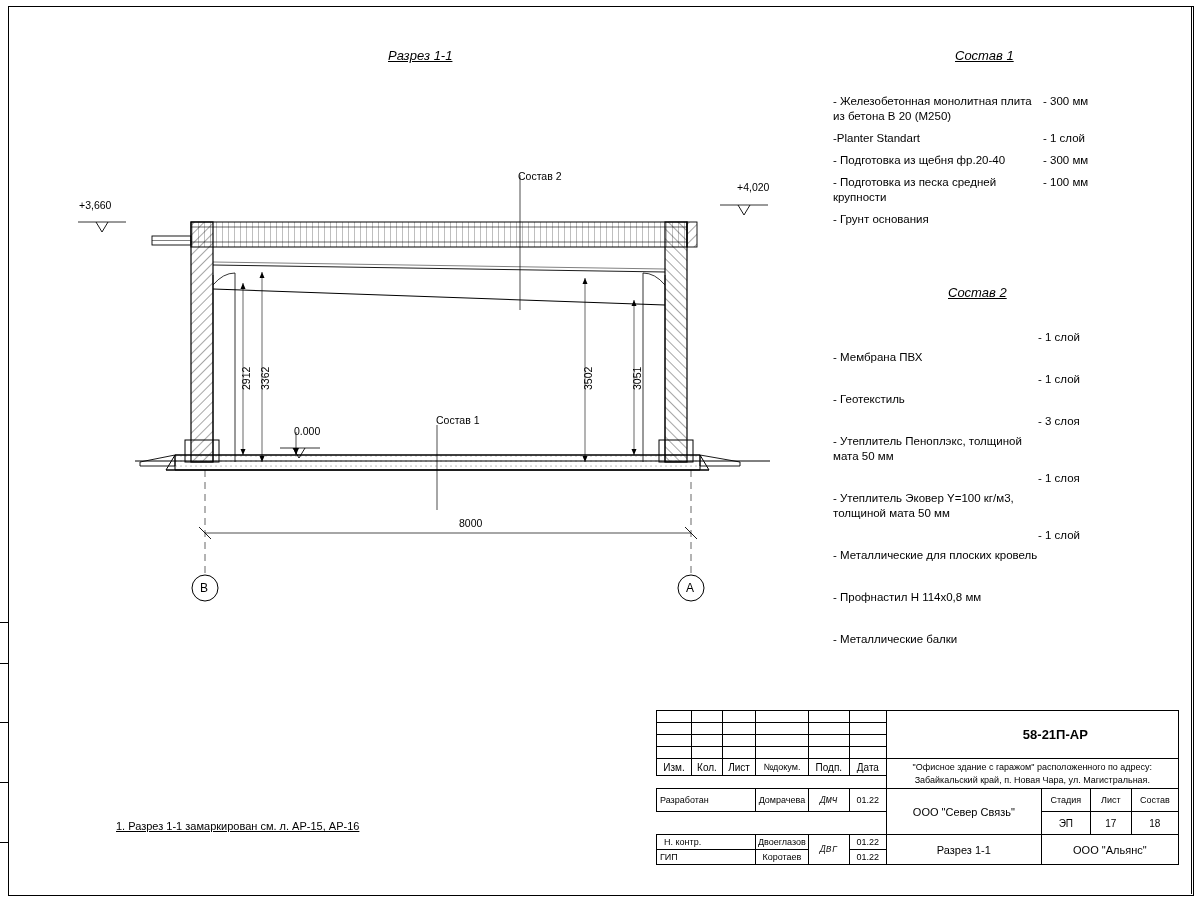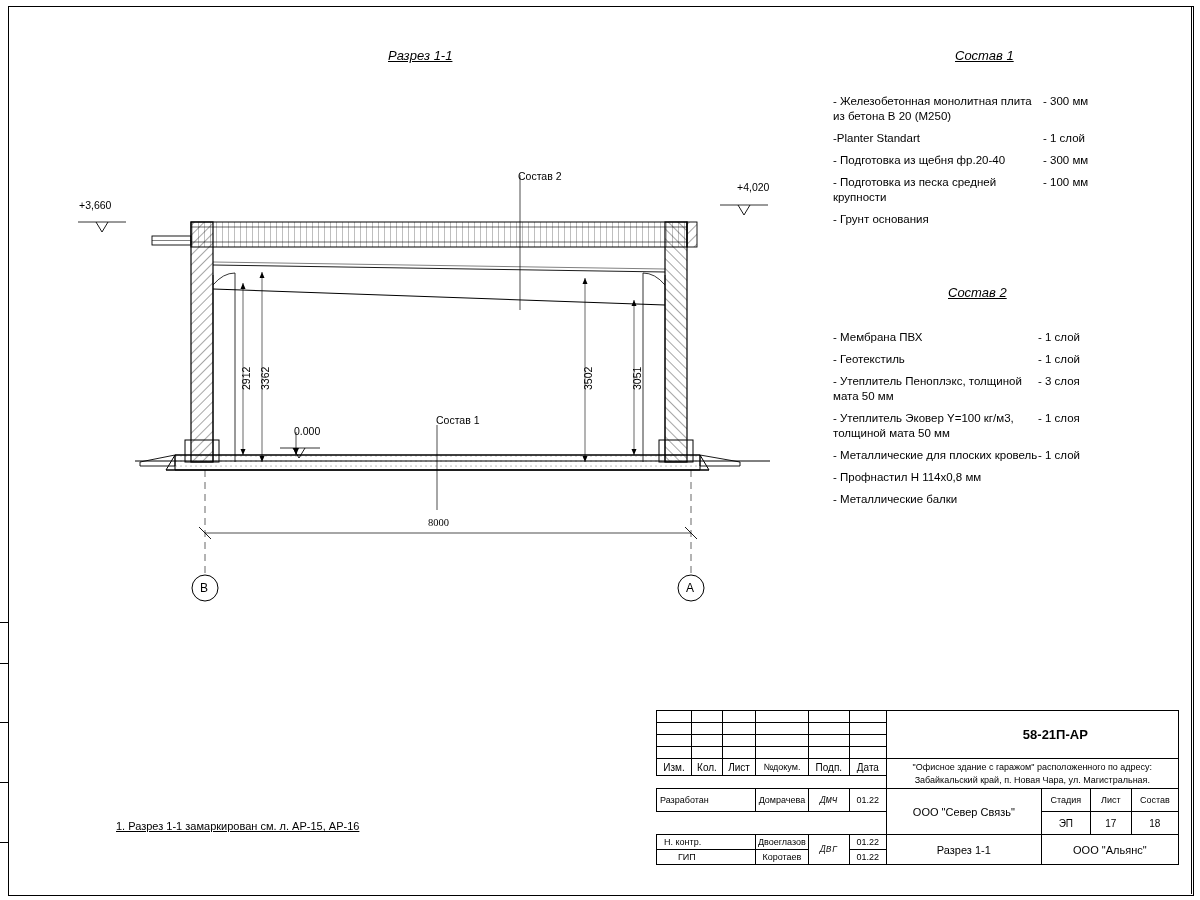--- a/index.html
+++ b/index.html
@@ -26,21 +26,21 @@
   #title-sostav1{left:955px;top:48px;font-size:13px;font-style:italic;text-decoration:underline;}
   #title-sostav2{left:948px;top:285px;font-size:13px;font-style:italic;text-decoration:underline;}
 
   
   .spec{position:absolute;font-size:11.5px;}
   .spec .row{position:relative;margin-bottom:7px;}
   .spec .txt{display:inline-block;width:210px;vertical-align:top;line-height:1.3;}
   .spec .val{display:inline-block;vertical-align:top;line-height:1.3;}
   #spec1{left:833px;top:94px;}
   #spec2{left:833px;top:330px;}
-  #spec2 .txt{width:205px;}
+  #spec2 .txt{width:205px;margin-top:20px;}
 
   
   .dwg{position:absolute;left:0;top:0;width:1200px;height:900px;pointer-events:none;}
 
   
   #note-line{left:116px;top:820px;font-size:11px;text-decoration:underline;}
 
   
   .tb{position:absolute;left:656px;top:710px;width:536px;height:182px;font-size:10px;}
   .tb table{border-collapse:collapse;}
@@ -208,21 +208,21 @@
     <circle cx="205" cy="588" r="13" fill="#fff" stroke="#000" stroke-width="1"></circle>
     <circle cx="691" cy="588" r="13" fill="#fff" stroke="#000" stroke-width="1"></circle>
   </svg>
 
   <div class="label-leader" style="left:518px;top:170px;">Состав 2</div>
   <div class="label-leader" style="left:436px;top:414px;">Состав 1</div>
   <div class="label-leader" style="left:737px;top:181px;">+4,020</div>
   <div class="label-leader" style="left:79px;top:199px;">+3,660</div>
   <div class="label-leader" style="left:294px;top:425px;">0.000</div>
   <div class="dim-txt" style="left:438px;top:517px;"></div>
-  <div class="dim-txt" style="left:428px;top:517px;font-family:Liberation Serif, serif;">8000</div>
+  <div class="dim-txt" style="left:459px;top:517px;">8000</div>
 
   <div class="dim-txt rot" style="left:240px;top:390px;">2912</div>
   <div class="dim-txt rot" style="left:259px;top:390px;">3362</div>
   <div class="dim-txt rot" style="left:582px;top:390px;">3502</div>
   <div class="dim-txt rot" style="left:631px;top:390px;">3051</div>
 
   <div class="dim-txt" style="left:200px;top:581px;font-size:12px;">В</div>
   <div class="dim-txt" style="left:686px;top:581px;font-size:12px;">А</div>
 
   <div class="ttl" id="note-line">1. Разрез 1-1 замаркирован см. л. АР-15, АР-16</div>
@@ -297,21 +297,21 @@
       </tr>
       <tr>
         <td colspan="3" class="small" style="height:14px;padding-left:7px;">Н. контр.</td>
         <td class="c small">Двоеглазов</td>
         <td rowspan="2" class="c sig">Двг</td>
         <td class="c small">01.22</td>
         <td colspan="2" rowspan="2" class="c" style="font-size:11px;">Разрез 1-1</td>
         <td colspan="3" rowspan="2" class="c" style="font-size:11px;">ООО "Альянс"</td>
       </tr>
       <tr>
-        <td colspan="3" class="small" style="height:14px;padding-left:21px;">ГИП</td>
+        <td colspan="3" class="small" style="height:14px;padding-left:3px;">ГИП</td>
         <td class="c small">Коротаев</td>
         <td class="c small">01.22</td>
       </tr>
     </tbody>
       </table>
   </div>
 
 </div>
 
 </body></html>

